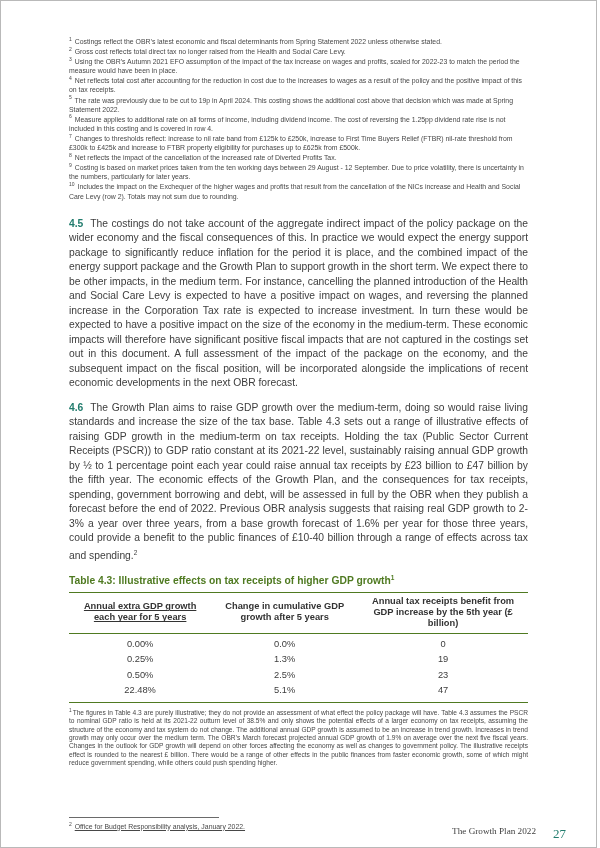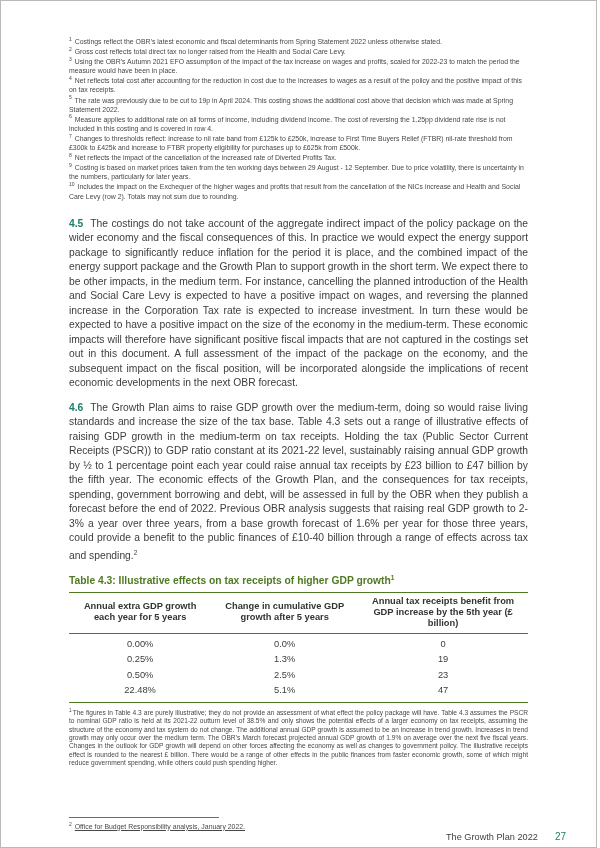--- a/index.html
+++ b/index.html
@@ -28,38 +28,38 @@
   .table-section{margin-top:10px;}
   .table-title{font-size:10.3px;font-weight:bold;color:var(--table-green);margin-bottom:6px;}
   .table-title sup{font-size:6.5px;}
   table{width:100%;border-collapse:collapse;border-bottom:1.2px solid var(--table-green);}
   thead th{
     font-size:9.3px;font-weight:bold;color:#333;text-align:center;vertical-align:middle;
     padding:3px 10px 4px;line-height:11px;
     border-top:1.6px solid var(--table-green);
     border-bottom:1.2px solid var(--table-green);
   }
-  th.c1{width:31%;} th.c2{width:32%;} th.c3{width:37%;}
+  th.c1{width:31%;text-decoration:underline;} th.c2{width:32%;} th.c3{width:37%;}
   tbody td{font-size:9.3px;color:#3c3c3c;text-align:center;padding:2px 4px;line-height:11.4px;}
   tbody tr:first-child td{padding-top:5px;}
   tbody tr:last-child td{padding-bottom:5px;}
   .table-fn{font-size:6.6px;line-height:8.4px;color:var(--text-foot);margin-top:4px;text-align:justify;}
   .table-fn sup{font-size:4.8px;margin-right:1px;}
   
   .bottom-note{position:absolute;left:68px;right:68px;bottom:17px;}
   .fn-rule{width:150px;border-top:1px solid #6a6a6a;margin-bottom:3px;}
   .bottom-note p{font-size:6.9px;color:var(--text-foot);}
   .bottom-note sup{font-size:5px;margin-right:1px;}
   .fn-link{text-decoration:underline;color:var(--text-foot);cursor:pointer;}
   .page-footer{
     position:absolute;right:30px;bottom:5px;
-    display:flex;align-items:flex-end;gap:17px;
-    font-size:9.2px;color:#3f3f3f;
+    display:flex;align-items:flex-start;gap:17px;
+    font-size:9.2px;color:#3f3f3f;font-family:Liberation Serif, serif;
   }
-  .page-no{color:var(--accent-teal);font-size:10px;}
+  .page-no{color:var(--accent-teal);font-size:13px;}
 </style>
 </head>
 <body>
 
 <div class="page">
 
   <section class="footnotes-top">
     <p class="fn"><sup>1</sup> <span>Costings reflect the OBR’s latest economic and fiscal determinants from Spring Statement 2022 unless otherwise stated.</span></p>
     <p class="fn"><sup>2</sup> <span>Gross cost reflects total direct tax no longer raised from the Health and Social Care Levy.</span></p>
     <p class="fn"><sup>3</sup> <span>Using the OBR’s Autumn 2021 EFO assumption of the impact of the tax increase on wages and profits, scaled for 2022-23 to match the period the measure would have been in place.</span></p>

